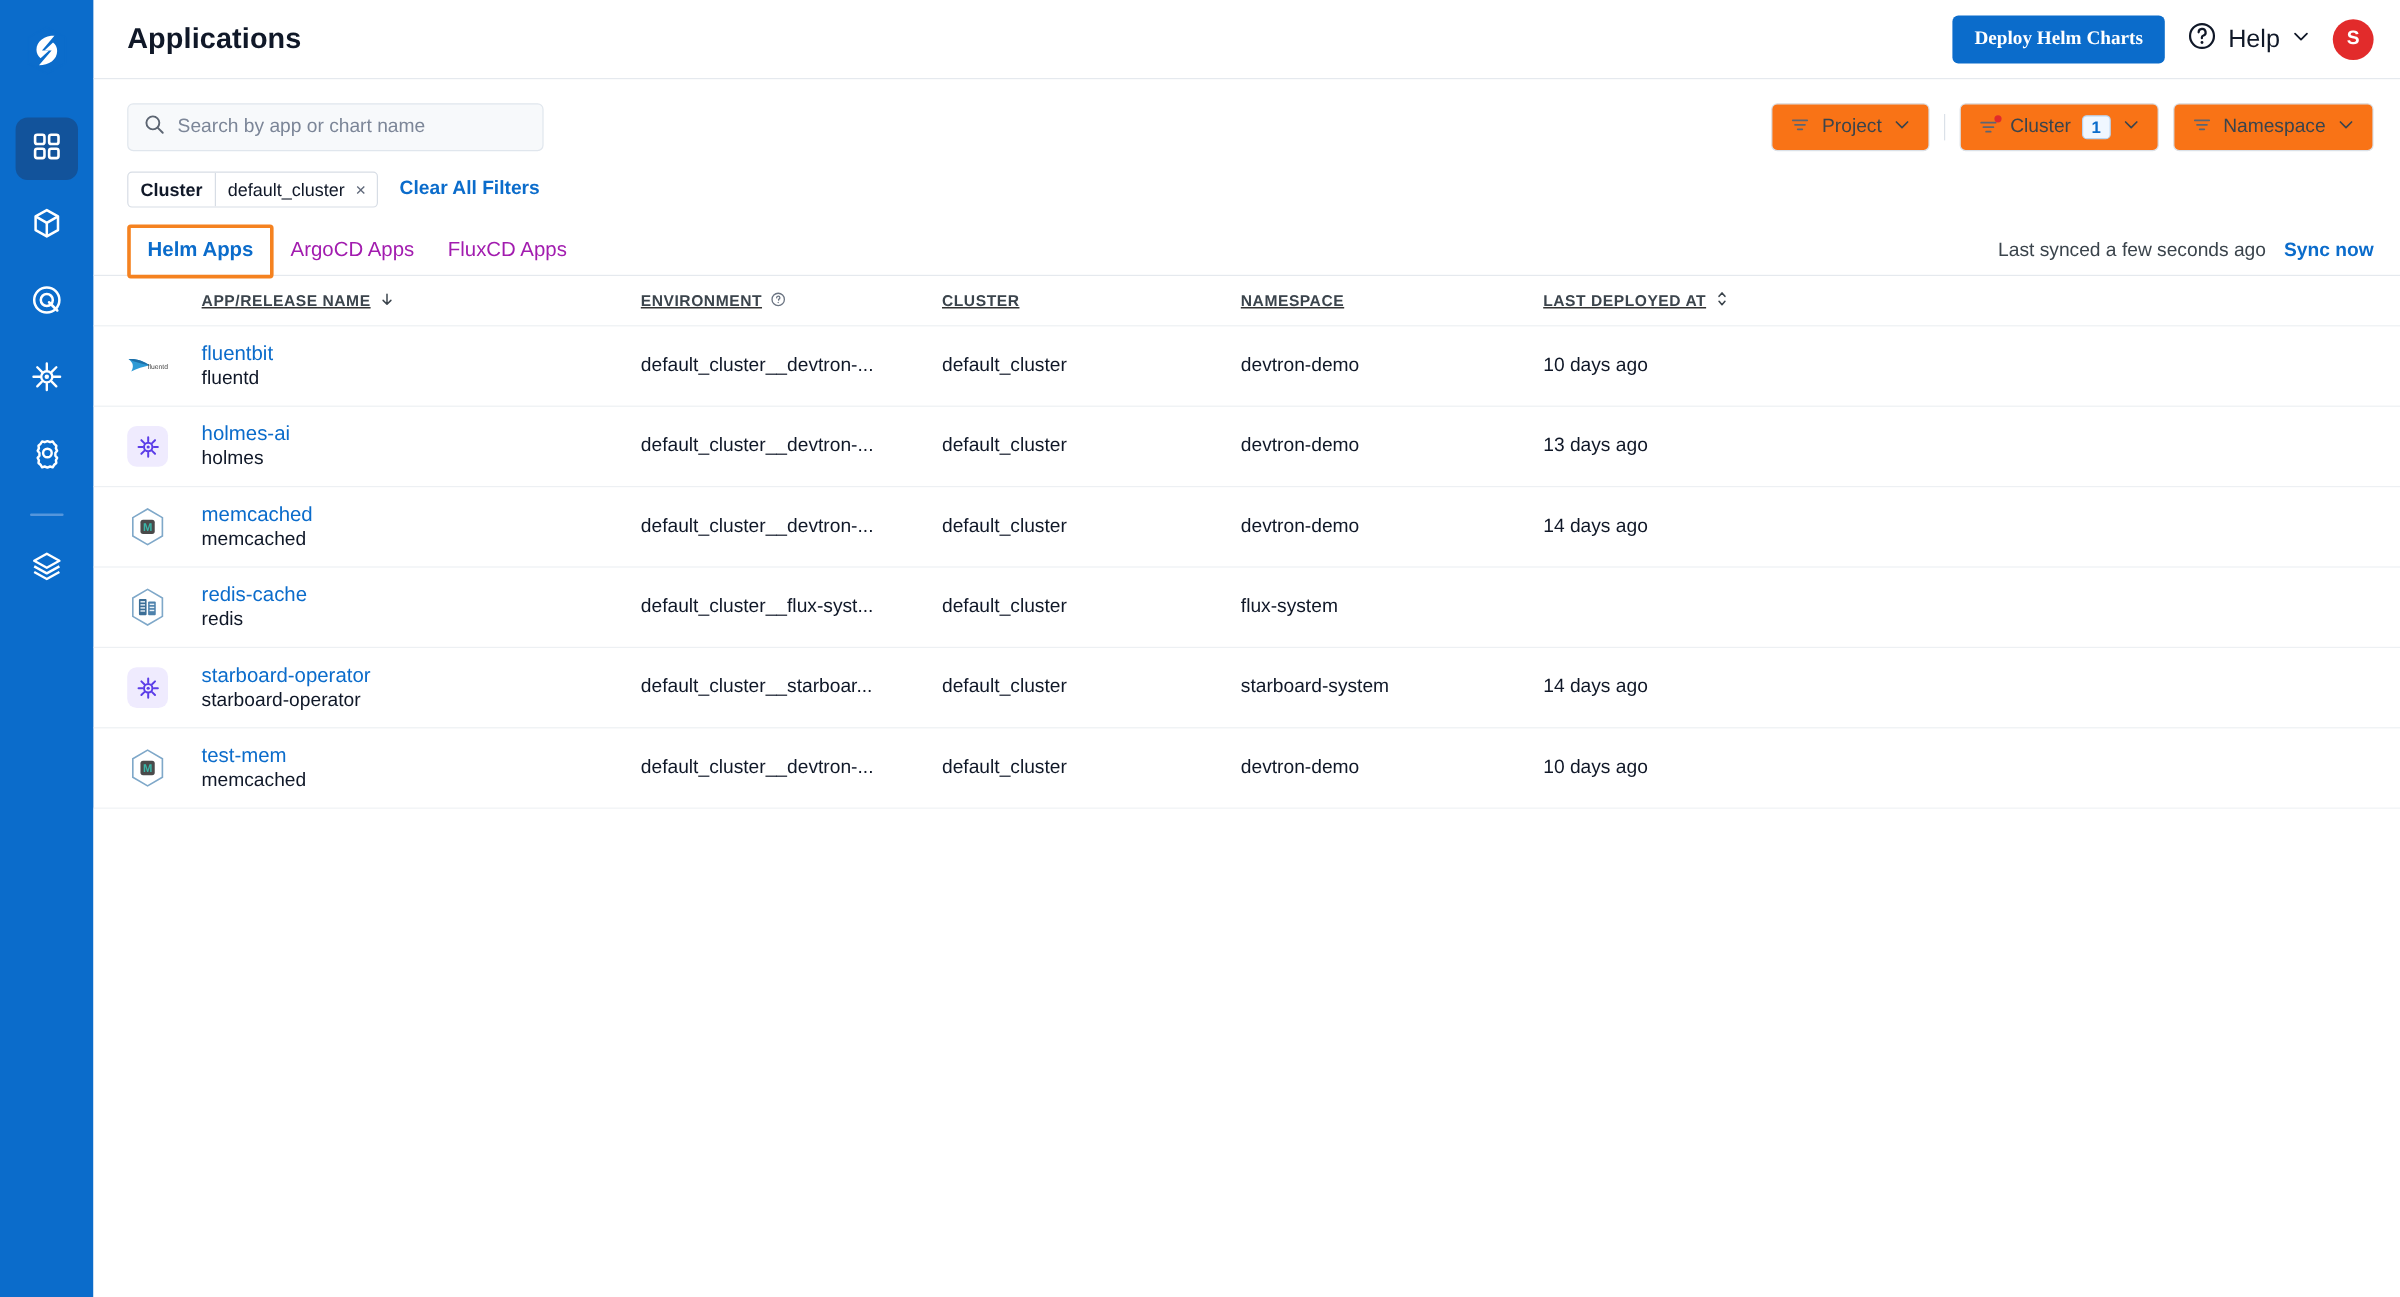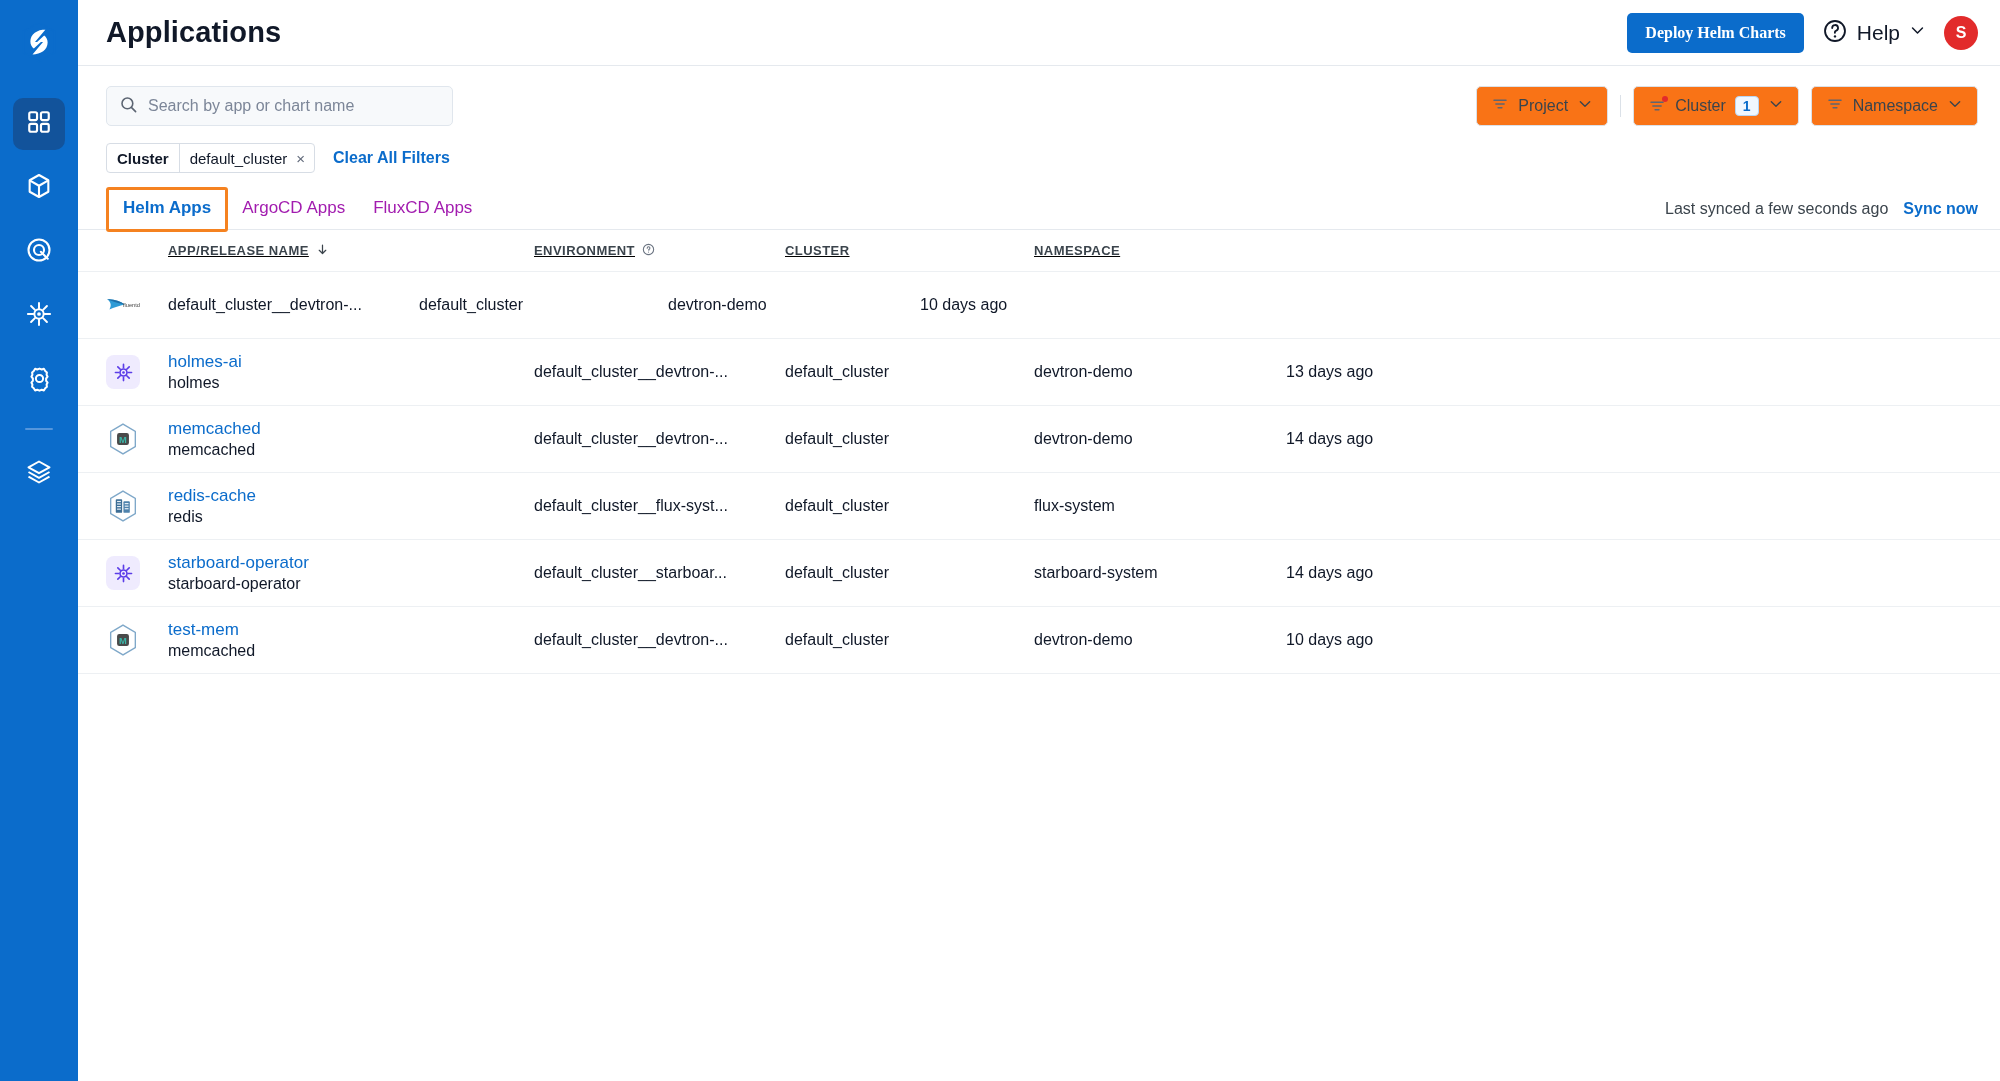--- a/index.html
+++ b/index.html
@@ -29,21 +29,21 @@
 
   
   .main { flex: 1; display: flex; flex-direction: column; min-width: 0; background: #fff; }
 
   .page-header {
     height: 66px; flex: 0 0 66px;
     display: flex; align-items: center;
     padding: 0 22px 0 28px;
     border-bottom: 1px solid #e5e9ee;
   }
-  .page-title { font-size: 29px; font-weight: 700; color: #101828; letter-spacing: .1px; }
+  .page-title { font-size: 24px; font-weight: 700; color: #101828; letter-spacing: .1px; }
   .header-right { margin-left: auto; display: flex; align-items: center; gap: 18px; }
   .btn-primary {
     background: #0B6CCB; color: #fff; font-size: 16px; font-weight: 700;
     border: none; border-radius: 5px; padding: 11px 18px; cursor: pointer;
     font-family: Liberation Serif, serif; white-space: nowrap;
   }
   .help-group { display: flex; align-items: center; gap: 9px; cursor: pointer; }
   .help-label { font-size: 21px; color: #101828; }
   .avatar {
     width: 34px; height: 34px; border-radius: 50%; background: #E22B2B;
@@ -353,31 +353,44 @@
               <circle cx="12" cy="16.8" r="1" fill="#6b7482" stroke="none"></circle>
             </svg>
           </span>
         </div>
         <div class="c-clu cell">
           <span>CLUSTER</span>
         </div>
         <div class="c-ns cell">
           <span>NAMESPACE</span>
         </div>
+        <div class="c-dep cell">
+          <span>LAST DEPLOYED AT</span>
+          <span>
+            <svg width="12" height="14" viewBox="0 0 12 20" fill="none" stroke="#3b444c" stroke-width="1.9" stroke-linecap="round" stroke-linejoin="round">
+              <path d="M2.5 7 6 3 9.5 7"></path>
+              <path d="M2.5 13 6 17 9.5 13"></path>
+            </svg>
+          </span>
+        </div>
       </div>
 
       <div class="t-row">
         <div class="c-icon">
           <span class="icon-plain">
             <svg width="34" height="26" viewBox="0 0 60 40">
               <path d="M2 10 C14 9 24 13 33 19 C24 21 14 24 6 28 C10 21 9 15 2 10 Z" fill="#2E9BD6"></path>
               <path d="M2 10 C14 9 24 13 33 19 C22 17 11 14 2 10 Z" fill="#1E6FA8"></path>
               <text x="30" y="24" font-family="Liberation Sans, sans-serif" font-size="10" fill="#444">fluentd</text>
             </svg>
           </span>
+        </div>
+        <div class="c-name">
+          <div class="app-name">fluentbit</div>
+          <div class="chart-name">fluentd</div>
         </div>
         <div class="c-env cell-txt">default_cluster__devtron-...</div>
         <div class="c-clu cell-txt">default_cluster</div>
         <div class="c-ns cell-txt">devtron-demo</div>
         <div class="c-dep cell-txt">10 days ago</div>
       </div>
 
       <div class="t-row">
         <div class="c-icon">
           <span class="icon-sq-purple">

